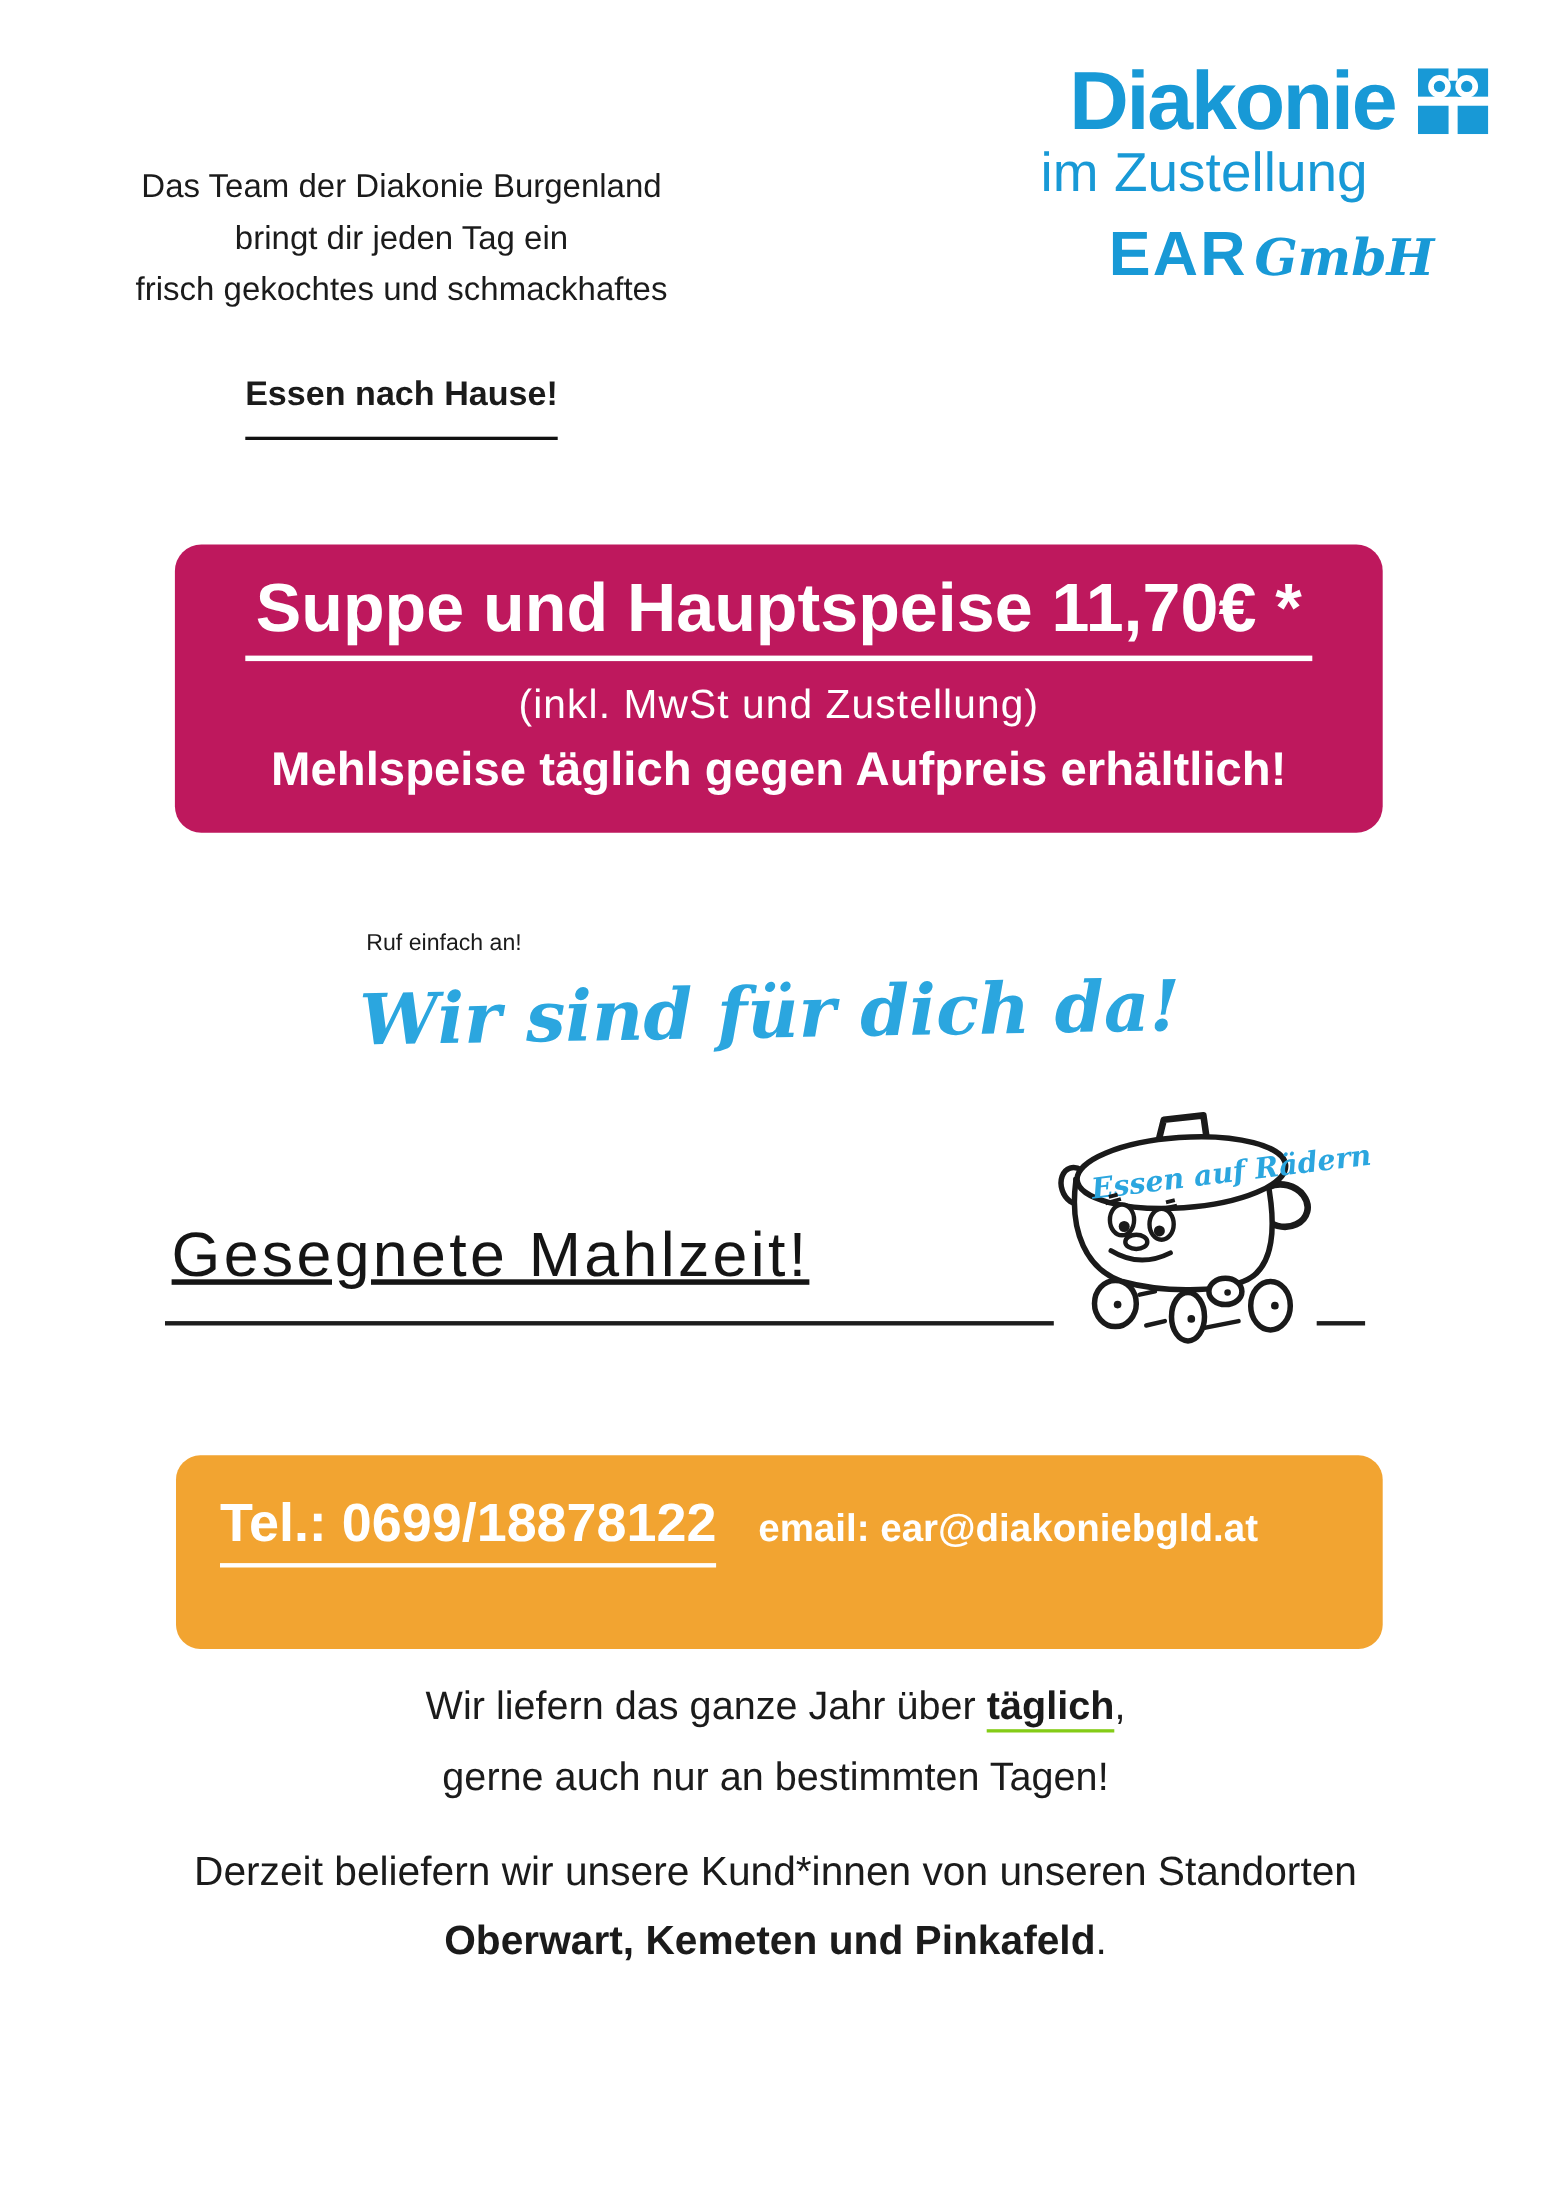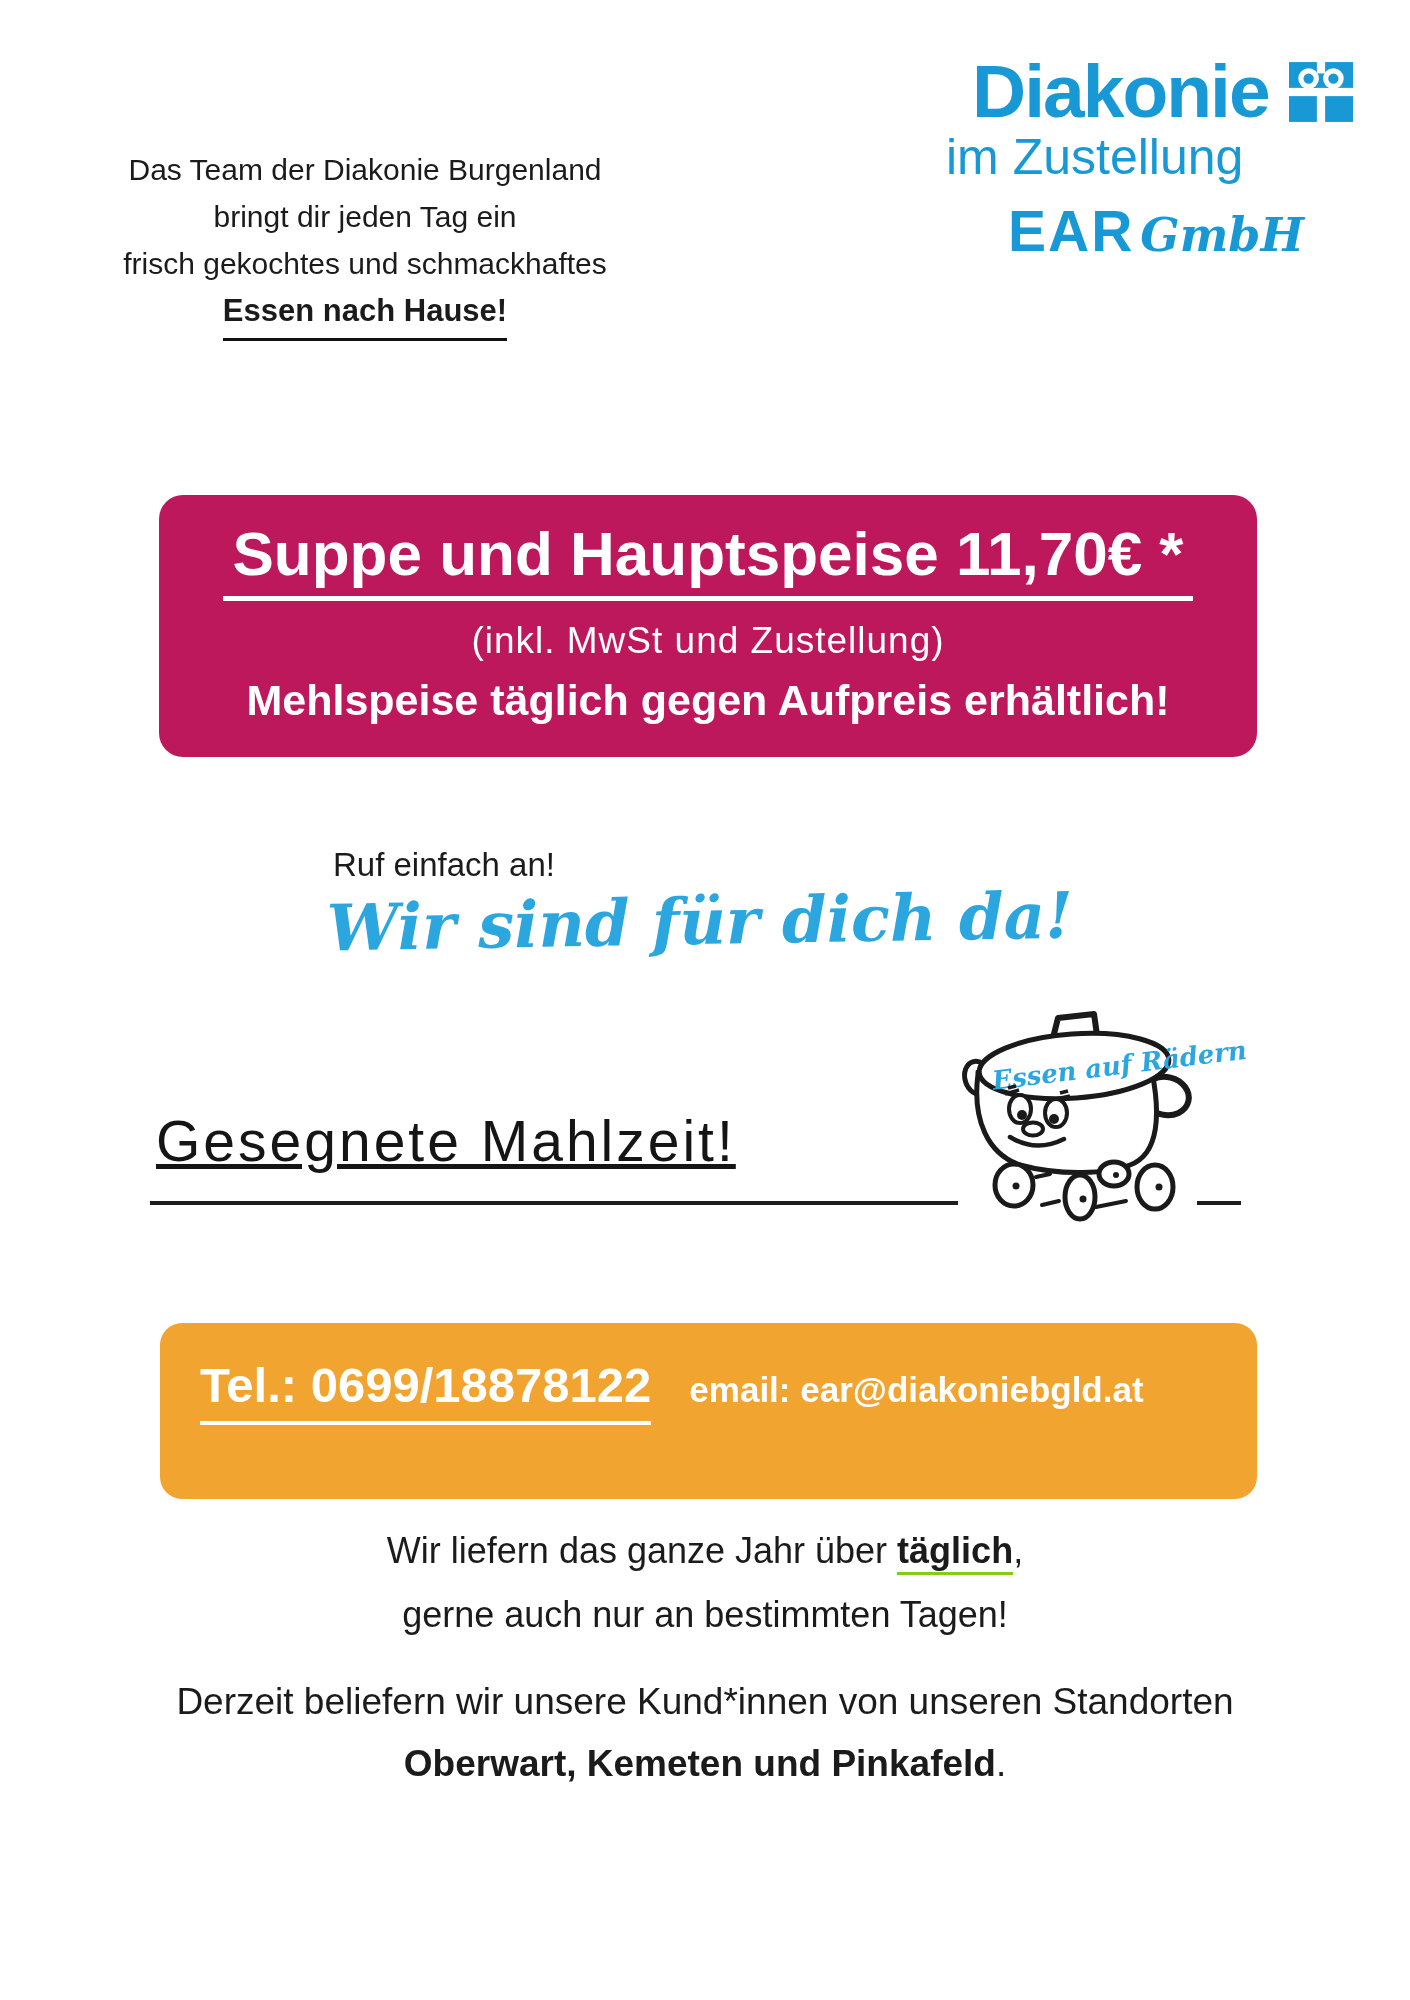--- a/index.html
+++ b/index.html
@@ -4,21 +4,21 @@
 <style>
   html,body{margin:0;padding:0;background:#fff;}
   .page{
     position:relative;width:1410px;height:2000px;background:#ffffff;
     font-family:"Liberation Sans",sans-serif;color:#1b1b1b;overflow:hidden;
   }
   .abs{position:absolute;}
 
   
   .intro{left:100px;top:146px;width:530px;text-align:center;font-size:30px;line-height:47px;}
-  .intro-strong{display:inline-block;font-weight:700;font-size:31px;border-bottom:3px solid #111;padding-bottom:4px;}
+  .intro-strong{display:inline-block;font-weight:700;font-size:31px;border-bottom:3px solid #111;padding-bottom:16px;margin-top:47px;}
 
   
   .logo-brand{left:972px;top:54px;font-size:75px;font-weight:700;letter-spacing:-2px;line-height:1;color:#1899d6;}
   .logo-icon{left:1289px;top:62px;width:64px;height:60px;}
   .logo-region{left:946px;top:132px;font-size:50px;line-height:1;color:#1899d6;}
   .logo-company{left:1008px;top:198px;color:#1899d6;white-space:nowrap;}
   .logo-company .ear{font-size:57px;font-weight:700;letter-spacing:2px;vertical-align:baseline;}
   .logo-company .gmbh{font-family:"DejaVu Serif",serif;font-style:italic;font-weight:700;font-size:46px;margin-left:6px;vertical-align:baseline;}
 
   
@@ -26,21 +26,21 @@
   .offer-headline{margin-top:26px;font-size:62px;font-weight:700;line-height:1.05;}
   .offer-headline .hl{display:inline-block;border-bottom:5px solid #fff;padding:0 10px 10px 10px;}
   .offer-tax{margin-top:20px;font-size:37px;letter-spacing:1px;line-height:1.1;}
   .offer-dessert{margin-top:15px;font-size:43px;font-weight:700;line-height:1.1;}
 
   .contact-box{left:160px;top:1323px;width:1097px;height:176px;background:#f2a431;border-radius:22px;color:#fff;box-sizing:border-box;padding:34px 0 0 40px;white-space:nowrap;}
   .contact-phone{display:inline-block;font-size:49px;font-weight:700;border-bottom:4px solid #fff;padding-bottom:8px;}
   .contact-email{display:inline;font-size:35px;font-weight:700;margin-left:38px;}
 
   
-  .ruf{left:333px;top:846px;font-size:33px;}
+  .ruf{left:333px;top:846px;font-size:21px;}
   .slogan{left:250px;top:884px;width:900px;text-align:center;font-size:64px;font-style:italic;font-weight:700;
           font-family:"DejaVu Serif",serif;color:#2ba6df;transform:rotate(-1deg);}
   .blessing{left:156px;top:1108px;width:830px;text-align:left;font-size:57px;letter-spacing:3px;color:#151515;text-decoration:underline;}
   .blessing-line{left:150px;top:1201px;width:808px;height:4px;background:#1d1d1d;}
   .blessing-dash{left:1197px;top:1201px;width:44px;height:4px;background:#1d1d1d;}
   .pot{left:948px;top:978px;width:300px;height:250px;}
 
   
   .center-line{left:0;width:1410px;text-align:center;}
   .delivery1{top:1530px;font-size:36px;}

